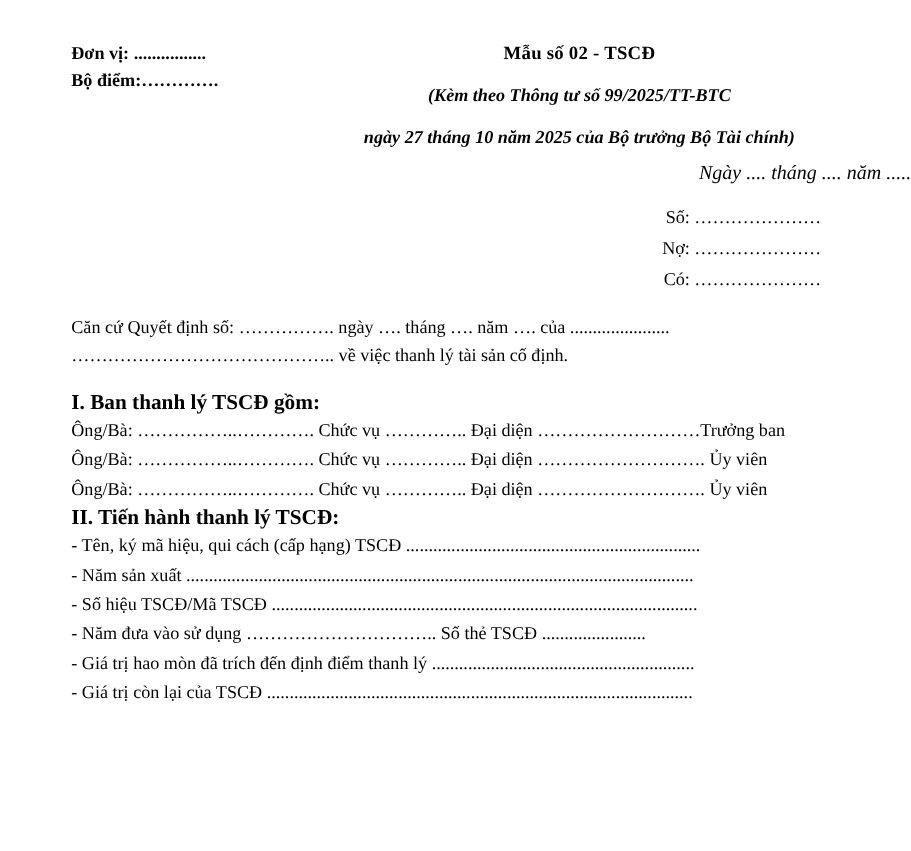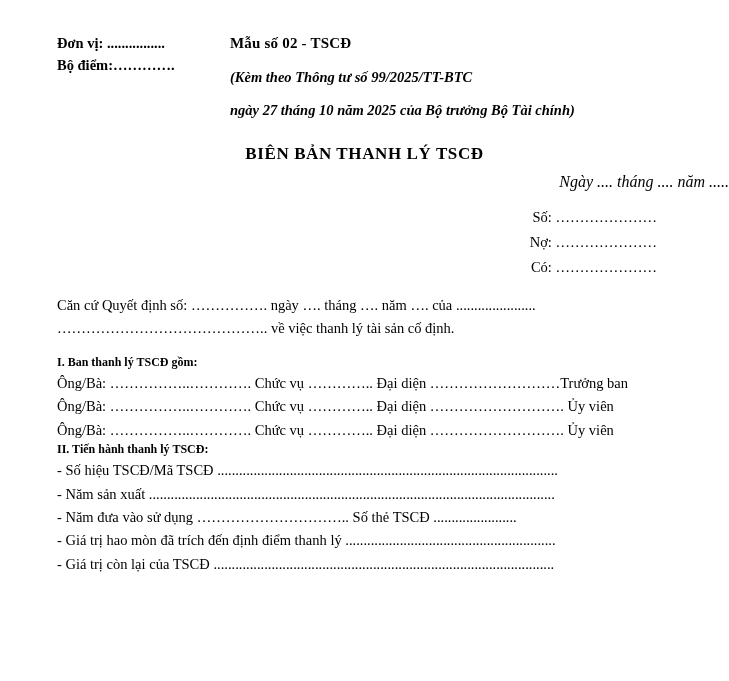--- a/index.html
+++ b/index.html
@@ -34,21 +34,21 @@
     box-sizing: border-box;
     line-height: 1.5;
   }
   .header-left div {
     font-weight: bold;
     white-space: nowrap;
     font-size: 14.5px;
   }
   .header-right {
     flex: 1;
-    text-align: left;
+    text-align: center;
     line-height: 1.45;
     padding-right: 32px;
   }
   .form-code {
     font-weight: bold;
     font-size: 15px;
     letter-spacing: 0.2px;
   }
   .form-sub {
     font-style: italic;
@@ -83,21 +83,21 @@
     padding: 0 57px 0 57px;
     box-sizing: border-box;
   }
   .ln {
     line-height: 1.62;
     font-size: 14.5px;
     white-space: nowrap;
   }
   .sec {
     font-weight: bold;
-    font-size: 12px;
+    font-size: 17px;
     margin-top: 5px;
     margin-bottom: 2px;
   }
   .gap-md { margin-top: 14px; }
   .item { margin-top: 0; }
 </style>
 </head>
 <body>
 
 <div class="page">
@@ -107,40 +107,40 @@
       <div>Đơn vị: ................</div>
       <div>Bộ điểm:………….</div>
     </div>
     <div class="header-right">
       <div class="form-code">Mẫu số 02 - TSCĐ</div>
       <div class="form-sub">(Kèm theo Thông tư số 99/2025/TT-BTC</div>
       <div class="form-sub">ngày 27 tháng 10 năm 2025 của Bộ trưởng Bộ Tài chính)</div>
     </div>
   </div>
 
-  <div class="doc-title">BIÊN BẢN THANH LÝ TSCĐ</div>
   <div class="doc-date">Ngày .... tháng .... năm .....</div>
 
   <div class="refblock">
     <div class="refline">Số: …………………</div>
     <div class="refline">Nợ: …………………</div>
     <div class="refline">Có: …………………</div>
   </div>
 
   <div class="body">
     <div class="ln gap-md">Căn cứ Quyết định số: ……………. ngày …. tháng …. năm …. của ......................</div>
     <div class="ln">…………………………………….. về việc thanh lý tài sản cố định.</div>
 
     <div class="sec gap-md">I. Ban thanh lý TSCĐ gồm:</div>
     <div class="ln item">Ông/Bà: ……………..…………. Chức vụ ………….. Đại diện ………………………Trưởng ban</div>
     <div class="ln item">Ông/Bà: ……………..…………. Chức vụ ………….. Đại diện ………………………. Ủy viên</div>
     <div class="ln item">Ông/Bà: ……………..…………. Chức vụ ………….. Đại diện ………………………. Ủy viên</div>
 
     <div class="sec item">II. Tiến hành thanh lý TSCĐ:</div>
+    <div class="ln item">- Tên, ký mã hiệu, qui cách (cấp hạng) TSCĐ  .................................................................</div>
+    <div class="ln item">- Năm sản xuất ................................................................................................................</div>
     <div class="ln item">- Số hiệu TSCĐ/Mã TSCĐ ..............................................................................................</div>
-    <div class="ln item">- Năm sản xuất ................................................................................................................</div>
     <div class="ln item">- Năm đưa vào sử dụng ………………………….. Số thẻ TSCĐ .......................</div>
     <div class="ln item">- Giá trị hao mòn đã trích đến định điểm thanh lý  ..........................................................</div>
     <div class="ln item">- Giá trị còn lại của TSCĐ ..............................................................................................</div>
 
   </div>
 
 </div>
 
 </body></html>

